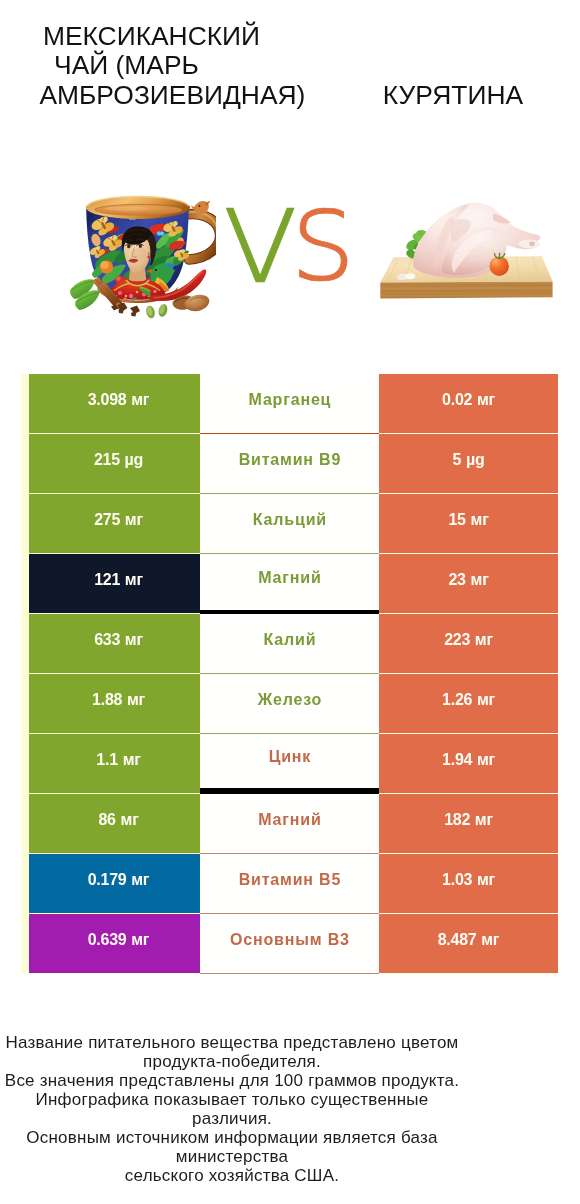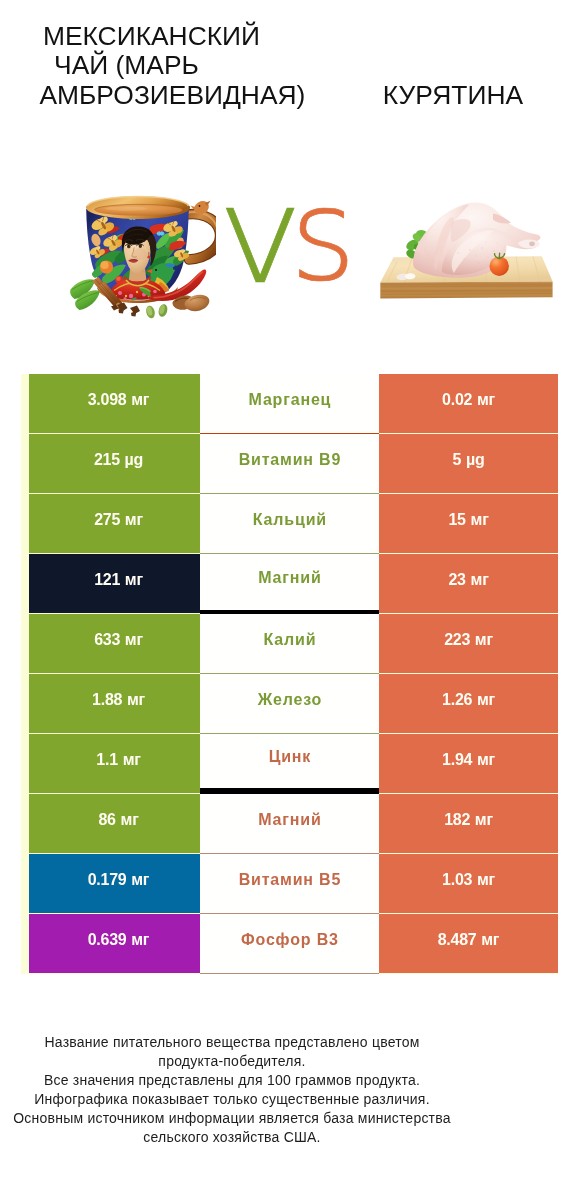--- a/index.html
+++ b/index.html
@@ -36,21 +36,21 @@
   .c-mid{left:179px;width:179px;height:60px;background:#fffffd;}
   .c-right{left:358px;width:179px;height:59px;}
   .val{font-size:16px;font-weight:bold;color:#fffdf3;letter-spacing:-0.25px;
        position:relative;top:-3.2px;}
   .val .u{margin-left:0.6px;}
   .lbl{font-size:16px;font-weight:bold;letter-spacing:0.82px;
        position:relative;top:-3.6px;margin-right:-0.82px;}
 
   
   .foot{position:absolute;left:0;top:1032.6px;width:464px;text-align:center;
-        font-size:14px;line-height:19.05px;color:#1d1d1d;letter-spacing:0.22px;}
+        font-size:17px;line-height:19.05px;color:#1d1d1d;letter-spacing:0.22px;}
 </style>
 </head>
 <body>
 
 <div class="page">
 
   <div class="titles">
     <div class="tline tl1">МЕКСИКАНСКИЙ</div>
     <div class="tline tl2">ЧАЙ (МАРЬ</div>
     <div class="tline tl3">АМБРОЗИЕВИДНАЯ)</div>
@@ -610,21 +610,21 @@
         </div>
         <div class="cell c-right" style="background:#e06c49">
           <span class="val">1.03 <span class="u">мг</span></span>
         </div>
       </div>
       <div class="row">
         <div class="cell c-left" style="background:#a21caf">
           <span class="val">0.639 <span class="u">мг</span></span>
         </div>
         <div class="cell c-mid" style="border-bottom:1px solid #b98a78;">
-          <span class="lbl" style="color:#c2694a">Фосфор B3</span>
+          <span class="lbl" style="color:#c2694a">Основным B3</span>
         </div>
         <div class="cell c-right" style="background:#e06c49">
           <span class="val">8.487 <span class="u">мг</span></span>
         </div>
       </div>
     </div>
 
   <div class="foot" id="foot">
       <div>Название питательного вещества представлено цветом</div>
       <div>продукта-победителя.</div>

